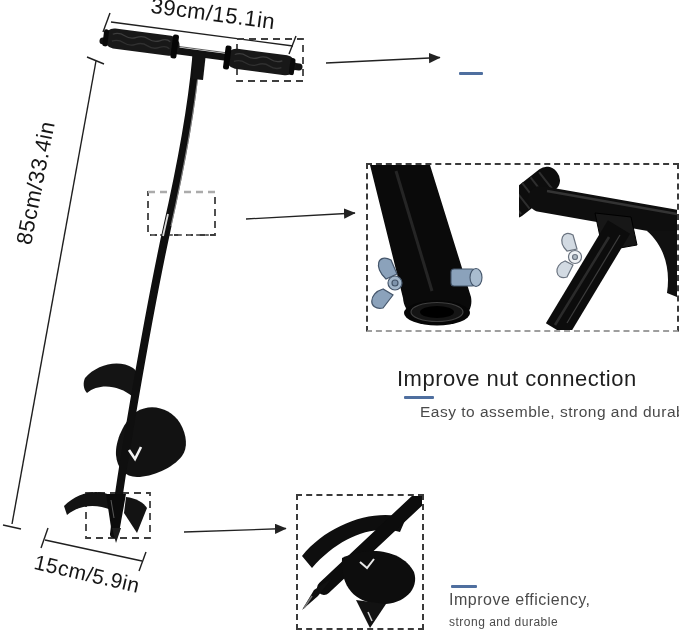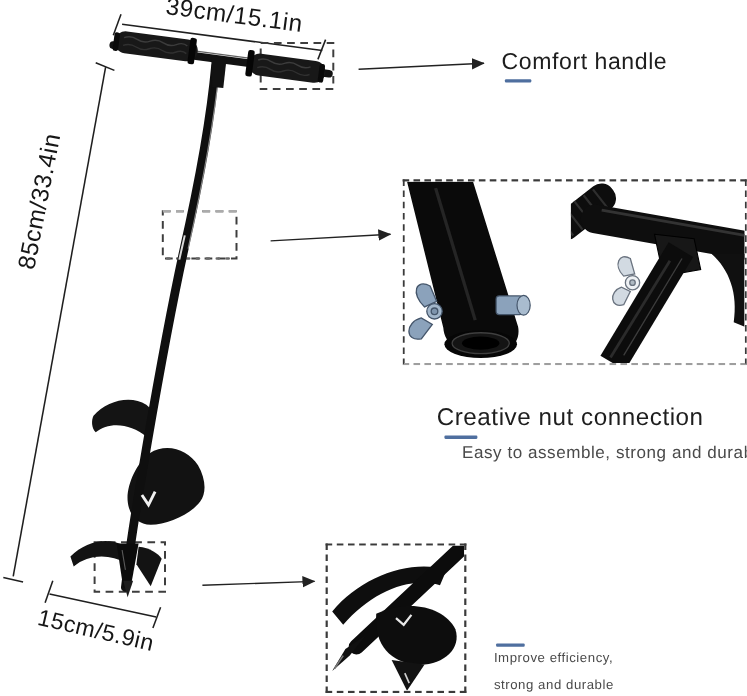--- a/index.html
+++ b/index.html
@@ -117,21 +117,20 @@
         <path d="M234,58 q6,-3 12,0 q6,3 12,0 q6,-3 12,0 q6,3 12,0" stroke="#3c3c3c" stroke-width="1.3" fill="none"></path>
         <path d="M234,65 q6,-3 12,0 q6,3 12,0 q6,-3 12,0 q6,3 12,0" stroke="#303030" stroke-width="1.3" fill="none"></path>
       </g>
     </g>
   </svg>
 
   <div class="dim dim-top">39cm/15.1in</div>
   <div class="dim dim-left">85cm/33.4in</div>
   <div class="dim dim-bottom">15cm/5.9in</div>
 
-  <div class="callout-title" style="left:456px;top:45px;">Comfort handle</div>
   <div class="underline" style="left:459px;top:72px;width:24px;"></div>
 
   <div class="inset inset-nut">
     <svg width="151" height="165" viewBox="0 0 151 165" preserveAspectRatio="none">
       <rect x="0" y="0" width="151" height="165" fill="#ffffff"></rect>
       <path d="M2,0 L62,0 L103,132 C106,148 92,160 71,159 C50,158 36,148 35,133 Z" fill="#0a0a0a"></path>
       <path d="M28,6 L64,126" stroke="#2c2c2c" stroke-width="3" opacity="0.8" fill="none"></path>
       <ellipse cx="69" cy="148" rx="33" ry="12.5" fill="#060606"></ellipse>
       <ellipse cx="69" cy="147" rx="26" ry="9.5" fill="#141414" stroke="#3f3f3f" stroke-width="1.2"></ellipse>
       <ellipse cx="69" cy="147" rx="17" ry="6" fill="#000"></ellipse>
@@ -167,35 +166,35 @@
 
       <g fill="#d2dae2" stroke="#6b7480" stroke-width="1.2">
         <path d="M48,86 C38,76 44,64 54,70 L58,84 Z"></path>
         <path d="M46,96 C34,100 36,116 48,112 L54,100 Z"></path>
         <circle cx="56" cy="92" r="6.5" fill="#eef1f4"></circle>
         <circle cx="56" cy="92" r="2.5" fill="#aeb9c2"></circle>
       </g>
     </svg>
   </div>
 
-  <div class="callout-title" style="left:397px;top:366px;font-size:22px;">Creative nut connection</div>
+  <div class="callout-title" style="left:397px;top:366px;font-size:22px;">Improve nut connection</div>
   <div class="underline" style="left:404px;top:396px;width:30px;"></div>
   <div class="callout-sub" style="left:420px;top:403px;">Easy to assemble, strong and durable</div>
 
   <div class="inset inset-tip">
     <svg width="124" height="132" viewBox="0 0 124 132" preserveAspectRatio="none">
       <rect x="0" y="0" width="124" height="132" fill="#ffffff"></rect>
       <path d="M4,60 C30,28 76,12 108,22 L102,36 C74,28 40,42 14,72 Z" fill="#0e0e0e"></path>
       <path d="M122,2 L26,92" stroke="#0c0c0c" stroke-width="14" fill="none" stroke-linecap="round"></path>
       <path d="M34,82 L20,100 L4,114 L16,94 Z" fill="#101010"></path>
       <path d="M14,100 L6,112" stroke="#777777" stroke-width="1.5" fill="none"></path>
       <path d="M44,62 C74,48 106,56 116,76 C122,94 104,110 80,108 C58,106 42,92 44,62 Z" fill="#0d0d0d"></path>
       <path d="M58,104 L88,108 L72,132 Z" fill="#121212"></path>
       <path d="M62,66 l7,6 l7,-9" stroke="#e8e8e8" stroke-width="2" fill="none"></path>
       <path d="M70,116 l4,9" stroke="#cfcfcf" stroke-width="1.5" fill="none"></path>
     </svg>
   </div>
 
   <div class="underline" style="left:451px;top:585px;width:26px;"></div>
-  <div class="callout-sub" style="left:449px;top:591px;font-size:12px;">Improve efficiency,</div>
+  <div class="callout-sub" style="left:449px;top:591px;font-size:16px;">Improve efficiency,</div>
   <div class="callout-sub" style="left:449px;top:615px;font-size:12px;">strong and durable</div>
 
 </div>
 
 </body></html>

